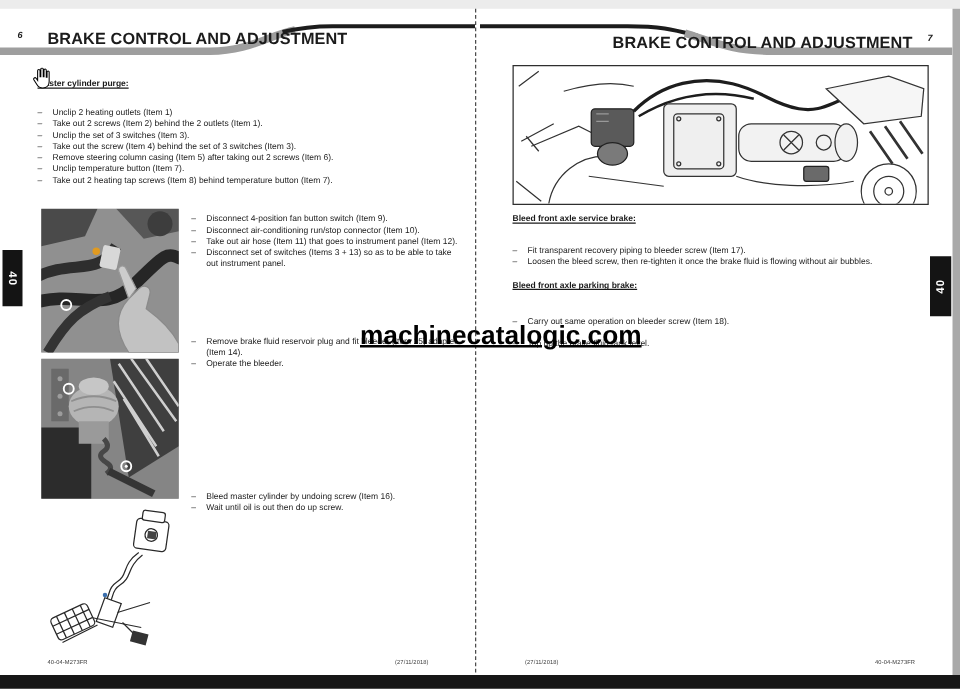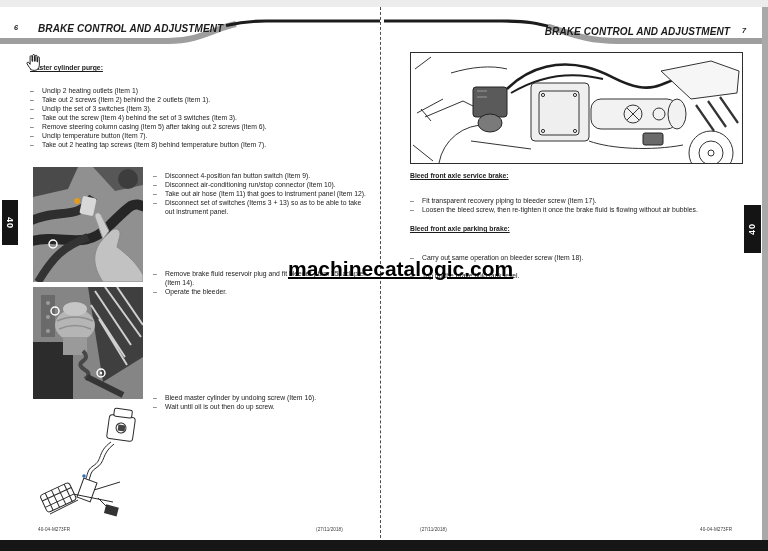--- a/index.html
+++ b/index.html
@@ -6,21 +6,21 @@
   body{width:768px;height:551px;position:relative;background:#ffffff;
        font-family:"Liberation Sans",sans-serif;color:#1b1b1b;overflow:hidden;}
   .abs{position:absolute;}
   
   .top-strip{left:0;top:0;width:768px;height:7px;background:#ececec;}
   .bottom-strip{left:0;top:540px;width:768px;height:11px;background:#161616;}
   .right-edge{left:762px;top:7px;width:6px;height:533px;background:#a9a9a9;}
   .fold-line{left:380px;top:7px;height:531px;width:0;border-left:1px dashed #4c4c4c;}
   
   .hdr-num{font-size:7.2px;font-weight:bold;font-style:italic;}
-  .hdr-title{font-size:10px;font-weight:bold;font-style:italic;letter-spacing:.1px;}
+  .hdr-title{font-size:13px;font-weight:bold;letter-spacing:.1px;}
   
   .h-underline{font-size:6.8px;font-weight:bold;text-decoration:underline;}
   ul.steps{list-style:none;margin:0;padding:0;font-size:6.8px;line-height:9px;}
   ul.steps li{position:relative;padding-left:12px;}
   ul.steps li::before{content:"–";position:absolute;left:0;top:0;}
   .footer-txt{font-size:4.6px;color:#3a3a3a;letter-spacing:.1px;}
   
   .tab{width:16px;height:45px;background:#141414;display:flex;align-items:center;justify-content:center;}
   .tab span{color:#ffffff;font-weight:bold;font-size:9px;letter-spacing:1px;}
   .tab-l span{transform:rotate(90deg);}

